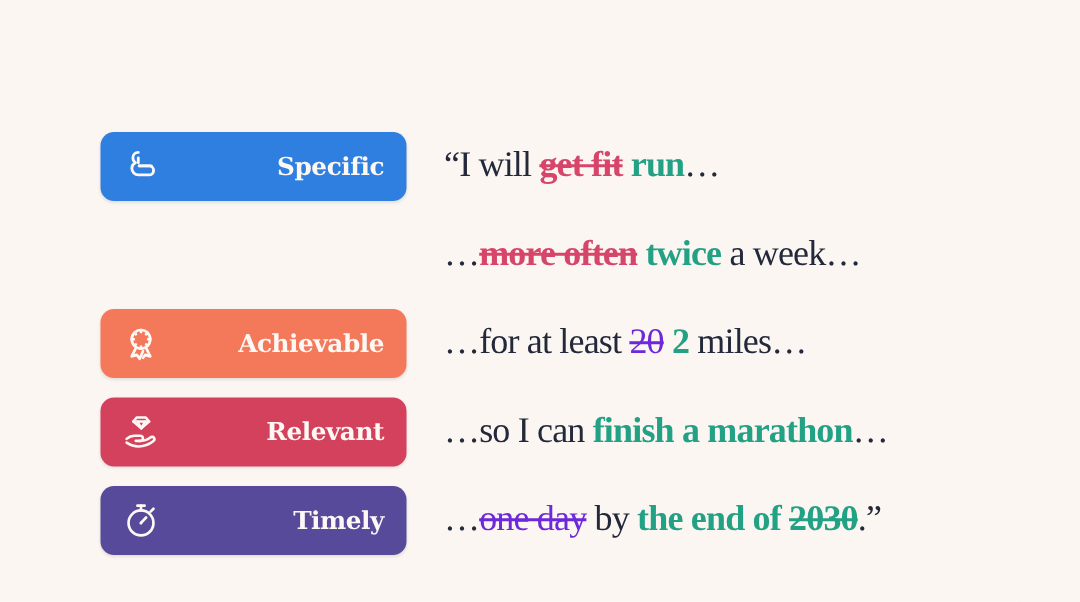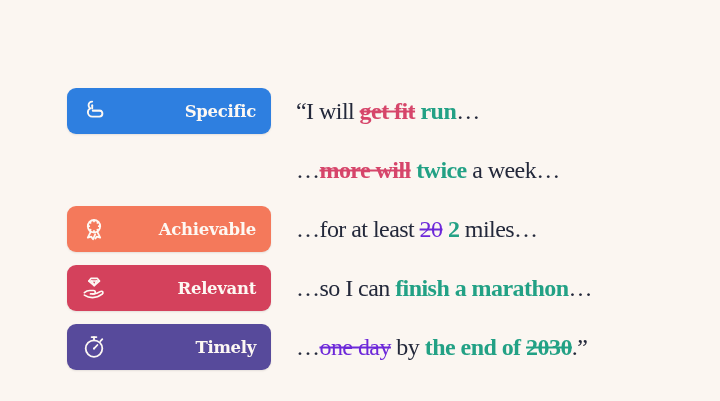--- a/index.html
+++ b/index.html
@@ -179,21 +179,21 @@
               <path d="M10.3 11.5c-1.4 .6-2.4 2-2.4 3.7 0 2.4 2 4.4 4.4 4.4h7.1c1.6 0 3-1.3 3-3s-1.4-3-3-3h-6.6"></path>
               <path d="M12.8 13.6h8.1"></path>
               <path d="M12.2 8.2v3.3"></path>
             </svg>
           </span>
           <span class="pill-label">Specific</span>
         </div>
         <div class="sentence"><span class="seg-plain">“I will </span><span class="seg-strike">get fit</span><span class="seg-plain"> </span><span class="seg-new">run</span><span class="seg-plain">…</span></div>
       </div>
       <div class="row">
-        <div class="sentence"><span class="seg-plain">…</span><span class="seg-strike">more will</span><span class="seg-plain"> </span><span class="seg-new">twice</span><span class="seg-plain"> a week…</span></div>
+        <div class="sentence"><span class="seg-plain">…</span><span class="seg-strike">more often</span><span class="seg-plain"> </span><span class="seg-new">twice</span><span class="seg-plain"> a week…</span></div>
       </div>
       <div class="row">
         <div class="pill" style="background: rgb(244, 121, 91);">
           <span class="pill-icon" style="color: rgb(253, 248, 243);">
             <svg viewBox="0 0 28 28" fill="none" stroke="currentColor" stroke-width="1.8" stroke-linecap="round" stroke-linejoin="round">
               <circle cx="14" cy="11.2" r="6.2"></circle>
               <path d="M14 5v1.4M18.4 6.8l-1 1M20.2 11.2h-1.4M18.4 15.6l-1-1M14 17.4V16M9.6 15.6l1-1M7.8 11.2h1.4M9.6 6.8l1 1"></path>
               <path d="M10.8 16.6l-3 6 3.4-1 1.9 2.6 2.2-5"></path>
               <path d="M17.2 16.6l3 6-3.4-1-1.4 1.9"></path>
             </svg>

